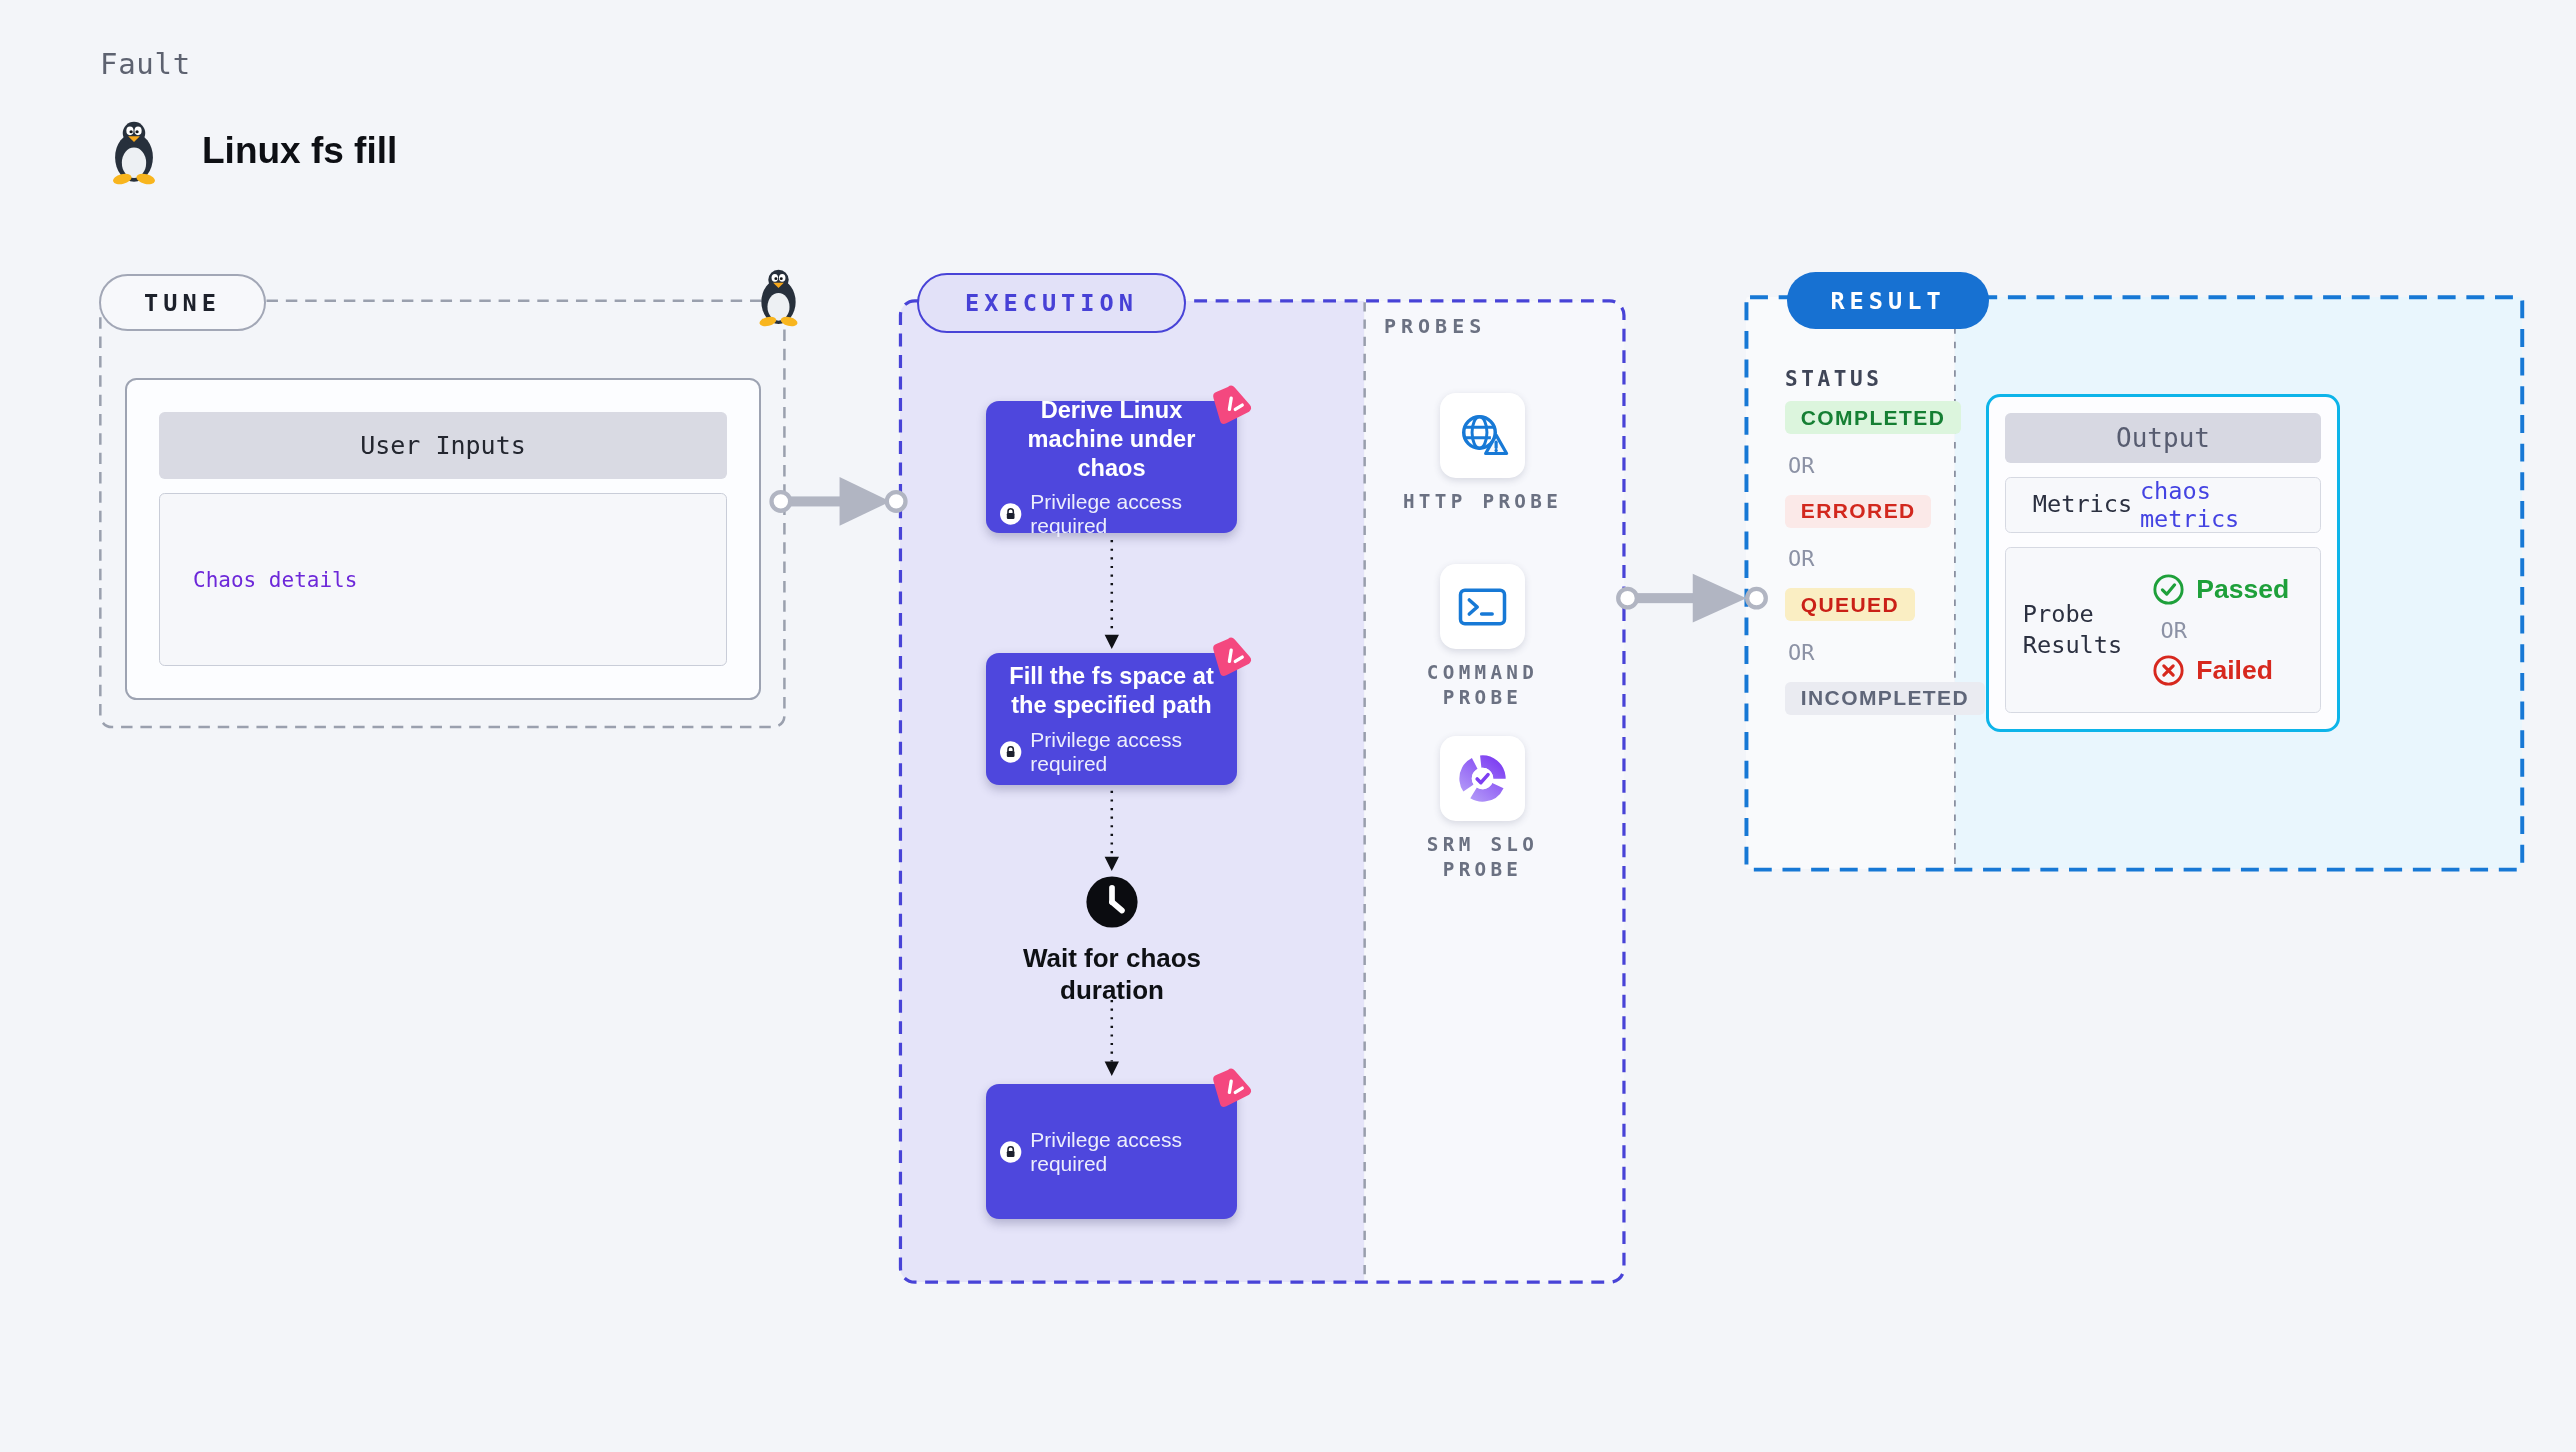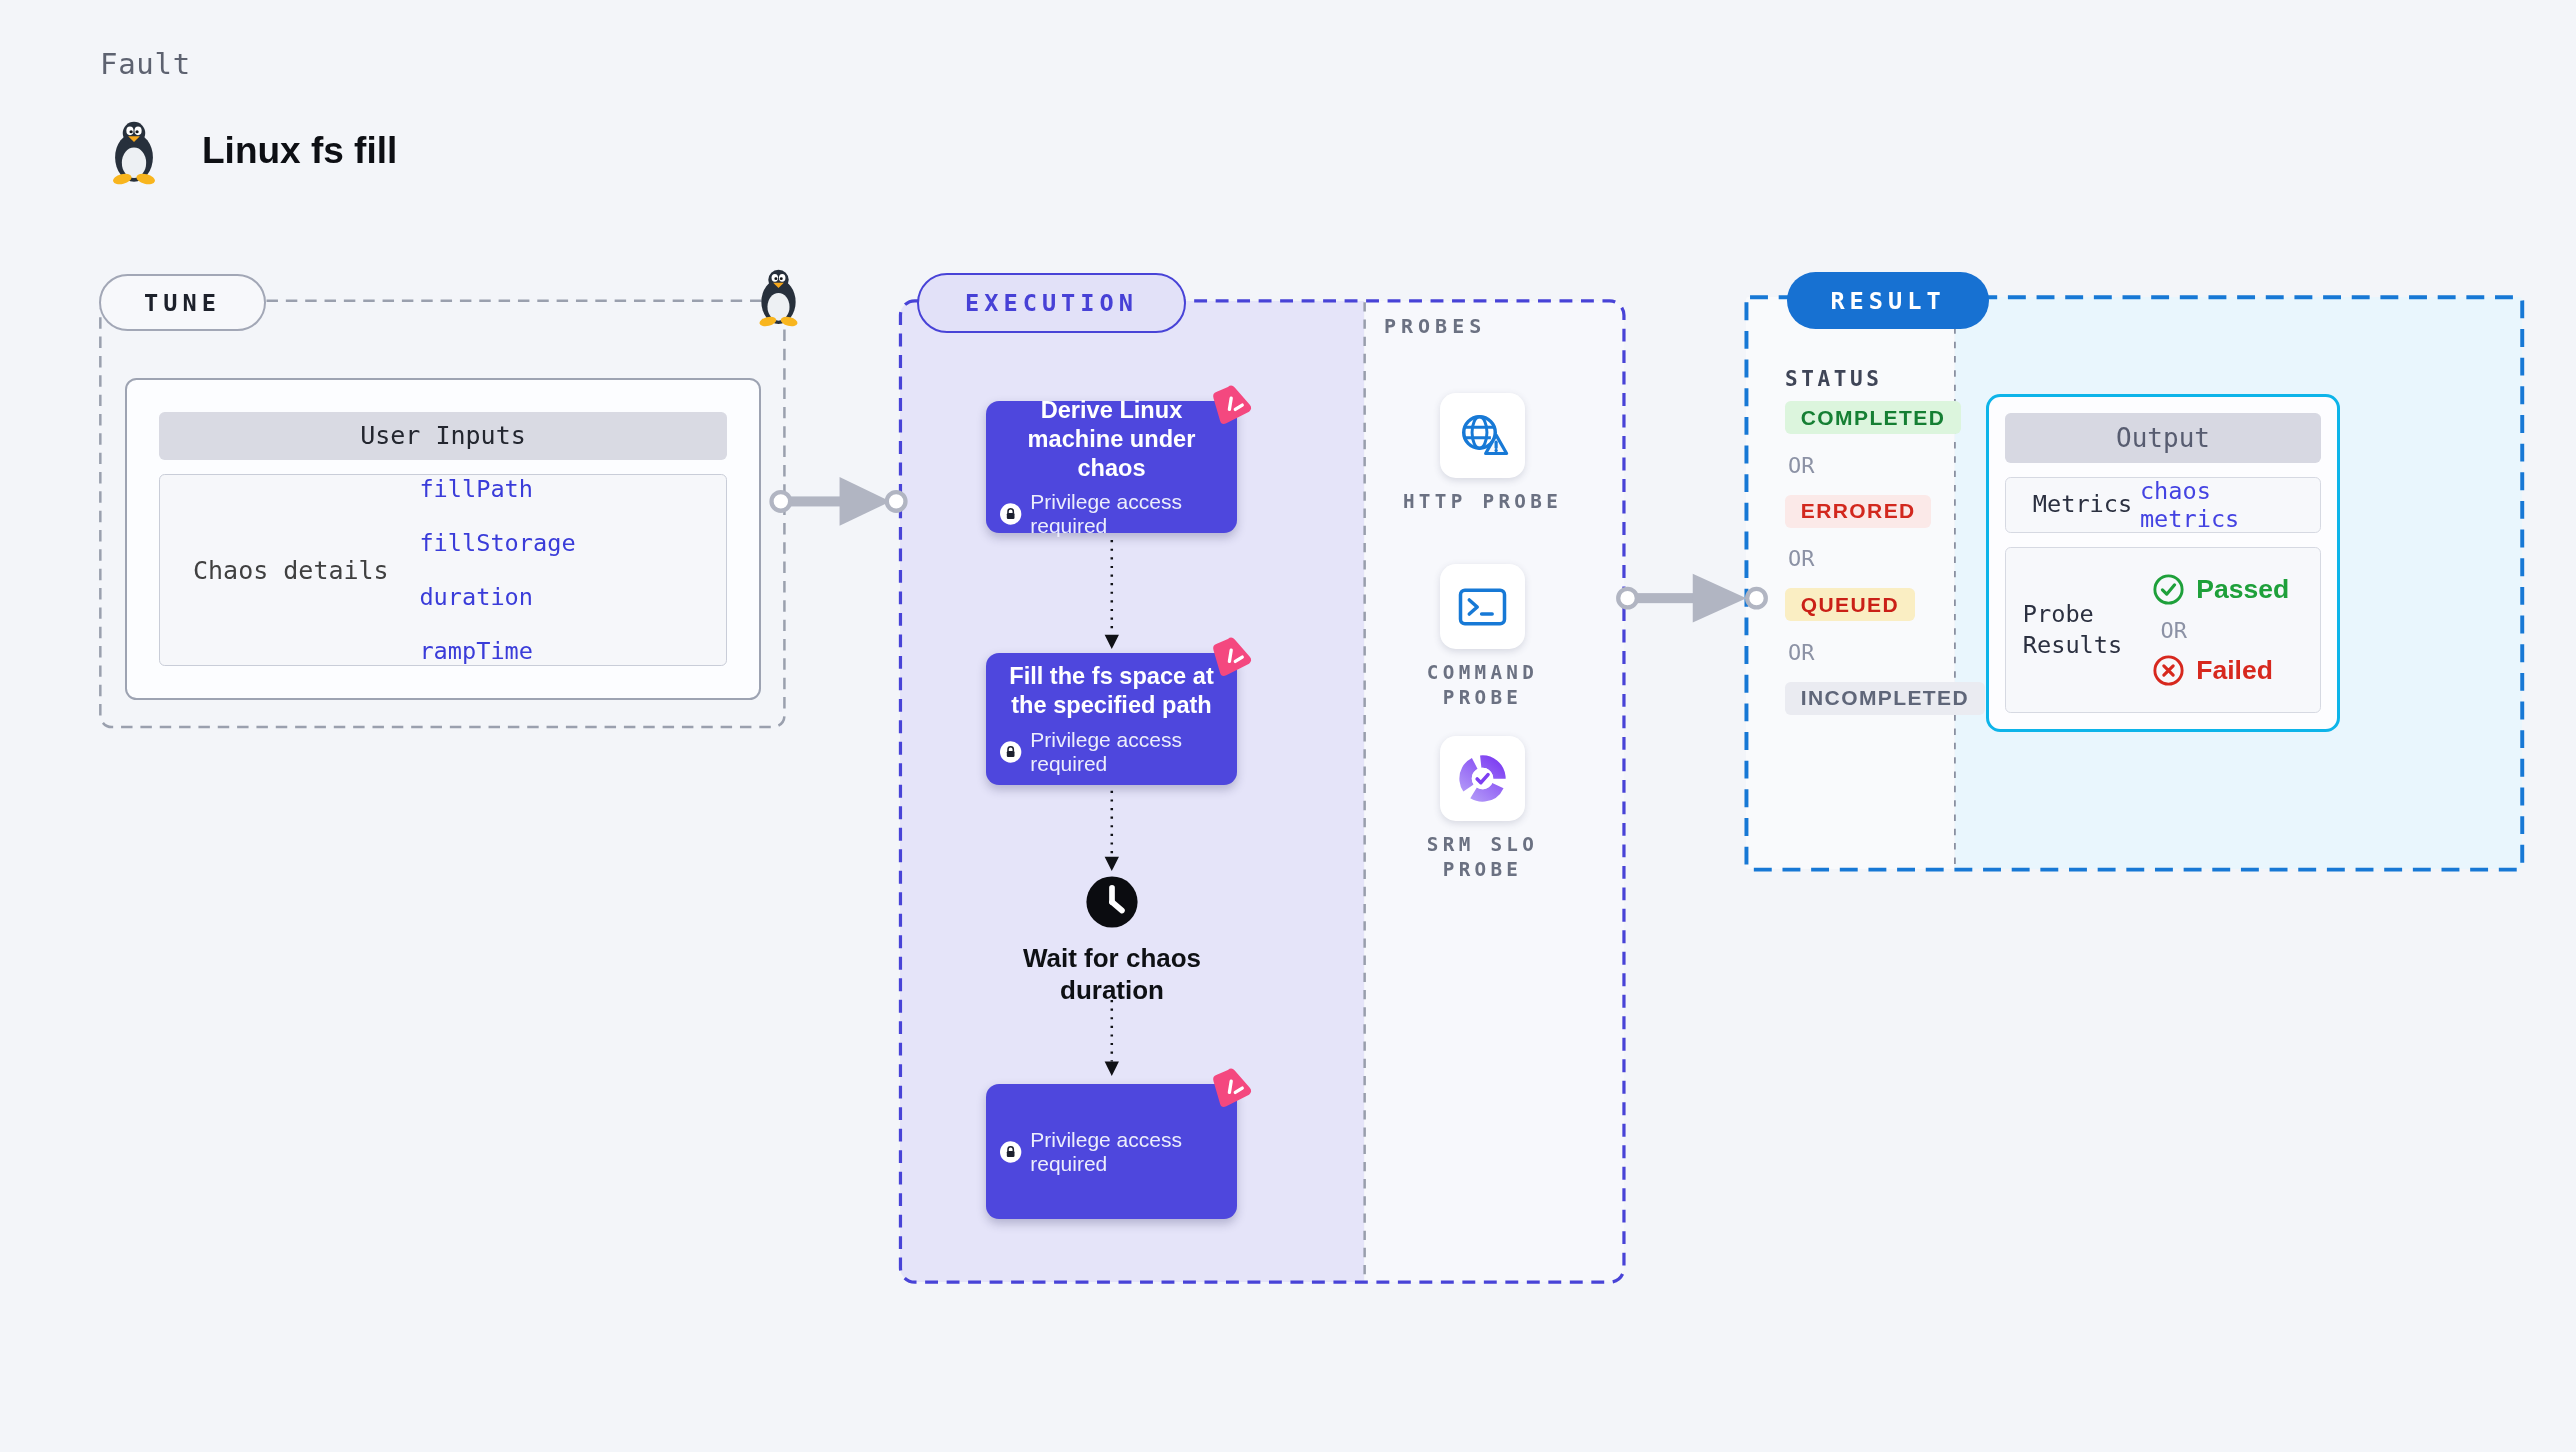--- a/index.html
+++ b/index.html
@@ -21,21 +21,21 @@
   .pill{display:flex;align-items:center;justify-content:center;border-radius:31.5px;
         font-family:"DejaVu Sans Mono",monospace;font-weight:bold;font-size:23.6px;letter-spacing:5px;}
   .pill-tune{background:#f7f8fb;border:2.9px solid #a2a7b6;color:#1d212b;}
   .pill-exec{background:#e2e1f8;border:2.9px solid #4843d7;color:#4741d6;}
   .pill-result{background:#1771d2;color:#ffffff;}
   .ui-card{background:#fcfdff;border:2.9px solid #9da3b2;border-radius:11.5px;padding:32px;box-sizing:border-box;
            display:flex;flex-direction:column;gap:14.3px;}
   .ui-head{background:#d9dae3;border-radius:5.7px;height:67px;display:flex;align-items:center;justify-content:center;
            font-size:25px;color:#23262f;}
   .ui-table{background:#f6f7fa;border:1.4px solid #c9cdd8;border-radius:5.7px;flex:1;display:flex;align-items:stretch;}
-  .ui-table .rowlabel{width:40%;display:flex;align-items:center;padding-left:33px;font-size:25px;color:#404040;}
+  .ui-table .rowlabel{width:40%;display:flex;align-items:center;padding-left:33px;font-size:21px;color:#6d28d9;}
   .ui-params{flex:1;display:flex;flex-direction:column;justify-content:center;gap:26px;font-size:23.6px;}
   .exec-card{background:#4e47dd;border-radius:13px;box-shadow:0 4.3px 10px rgba(40,40,90,.25);
              display:flex;flex-direction:column;align-items:center;justify-content:center;gap:7.2px;
              padding:11.5px 14.3px;box-sizing:border-box;}
   .exec-card .title{color:#ffffff;font-weight:bold;font-size:23.6px;line-height:29px;text-align:center;}
   .priv{display:flex;align-items:center;gap:8.6px;}
   .priv .txt{color:#eceefc;font-size:21px;}
   .chaos-pin{position:absolute;z-index:3;}
   .probes-title,.probe-label{font-family:"DejaVu Sans Mono",monospace;font-weight:bold;color:#6b7182;}
   .probes-title{font-size:20px;letter-spacing:5px;}
@@ -134,26 +134,20 @@
     <circle cx="33.4" cy="13.5" r="1.8" fill="#101318"></circle>
     <path d="M23.5 18.5h13L30 25z" fill="#f6a71d"></path>
     <ellipse cx="17" cy="66" rx="10.5" ry="5.5" fill="#f8b51e" transform="rotate(-14 17 66)"></ellipse>
     <ellipse cx="43" cy="66" rx="10.5" ry="5.5" fill="#f8b51e" transform="rotate(14 43 66)"></ellipse>
   </svg>
 
   <div class="content ui-card" style="left:125px;top:378px;width:636px;height:322px;">
     <div class="ui-head mono">User Inputs</div>
     <div class="ui-table">
       <div class="rowlabel mono">Chaos details</div>
-      <div class="ui-params mono">
-        <span style="color: rgb(58, 60, 217);">fillPath</span>
-        <span style="color: rgb(58, 60, 217);">fillStorage</span>
-        <span style="color: rgb(58, 60, 217);">duration</span>
-        <span style="color: rgb(58, 60, 217);">rampTime</span>
-      </div>
     </div>
   </div>
 
   <div class="content pill pill-exec" style="left:917px;top:273px;width:265px;height:56px;">
     <span>EXECUTION</span>
   </div>
 
   <div class="content exec-card" style="left:986px;top:401px;width:251px;height:132px;">
     <div class="title">Derive Linux machine under chaos</div>
     <div class="priv">

